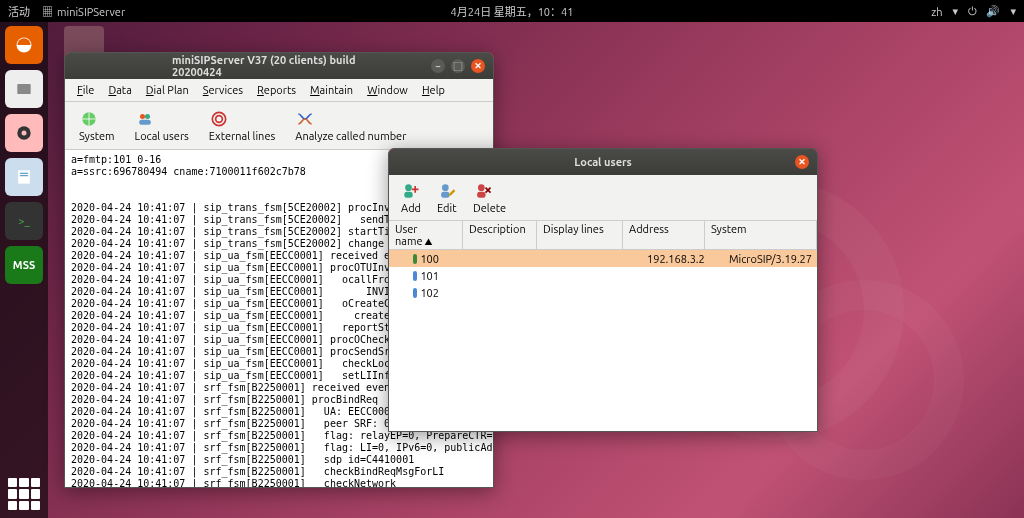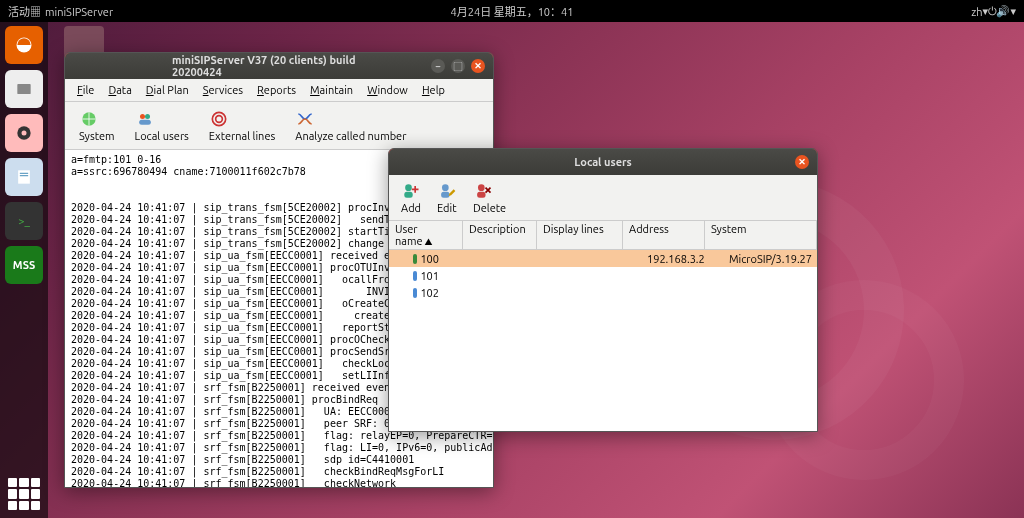--- a/index.html
+++ b/index.html
@@ -1,20 +1,20 @@
 <!DOCTYPE html>
 <html><head>
 <meta charset="utf-8">
 <style>
 *{margin:0;padding:0;box-sizing:border-box;font-family:"Ubuntu","Noto Sans CJK SC",sans-serif;font-size:11px}
 body{width:1024px;height:518px;overflow:hidden;background:linear-gradient(135deg,#4a1a3a 0%,#6b2447 20%,#8b3355 40%,#a84265 60%,#c05275 80%,#8b3355 100%);position:relative}
 .topbar{height:22px;background:#000;color:#ccc;display:flex;align-items:center;padding:0 8px;font-size:11px}
-.topbar .left{display:flex;}
+.topbar .left{display:flex;gap:12px}
 .topbar .center{position:absolute;left:50%;transform:translateX(-50%)}
-.topbar .right{margin-left:auto;display:flex;align-items:flex-end}
+.topbar .right{margin-left:auto;display:flex;gap:10px;align-items:flex-end}
 .dock{position:absolute;left:0;top:22px;bottom:0;width:48px;background:rgba(20,10,15,.7);display:flex;flex-direction:column;align-items:center;padding-top:4px;gap:6px}
 .dock-item{width:38px;height:38px;border-radius:6px;display:flex;align-items:center;justify-content:center;background:rgba(255,255,255,.05)}
 .dock-item.ff{background:#e66000;color:#fff}
 .dock-item.files{background:#eee}
 .dock-item.music{background:#fbb}
 .dock-item.writer{background:#cde}
 .dock-item.term{background:#333;color:#4a4}
 .dock-item.mss{background:#1a7a1a;color:#fff;font-weight:bold;font-size:10px}
 .apps-grid{position:absolute;left:8px;bottom:8px;width:32px;height:32px;display:grid;grid-template-columns:repeat(3,1fr);grid-template-rows:repeat(3,1fr);gap:2px}
 .apps-grid span{background:#fff;border-radius:1px}

